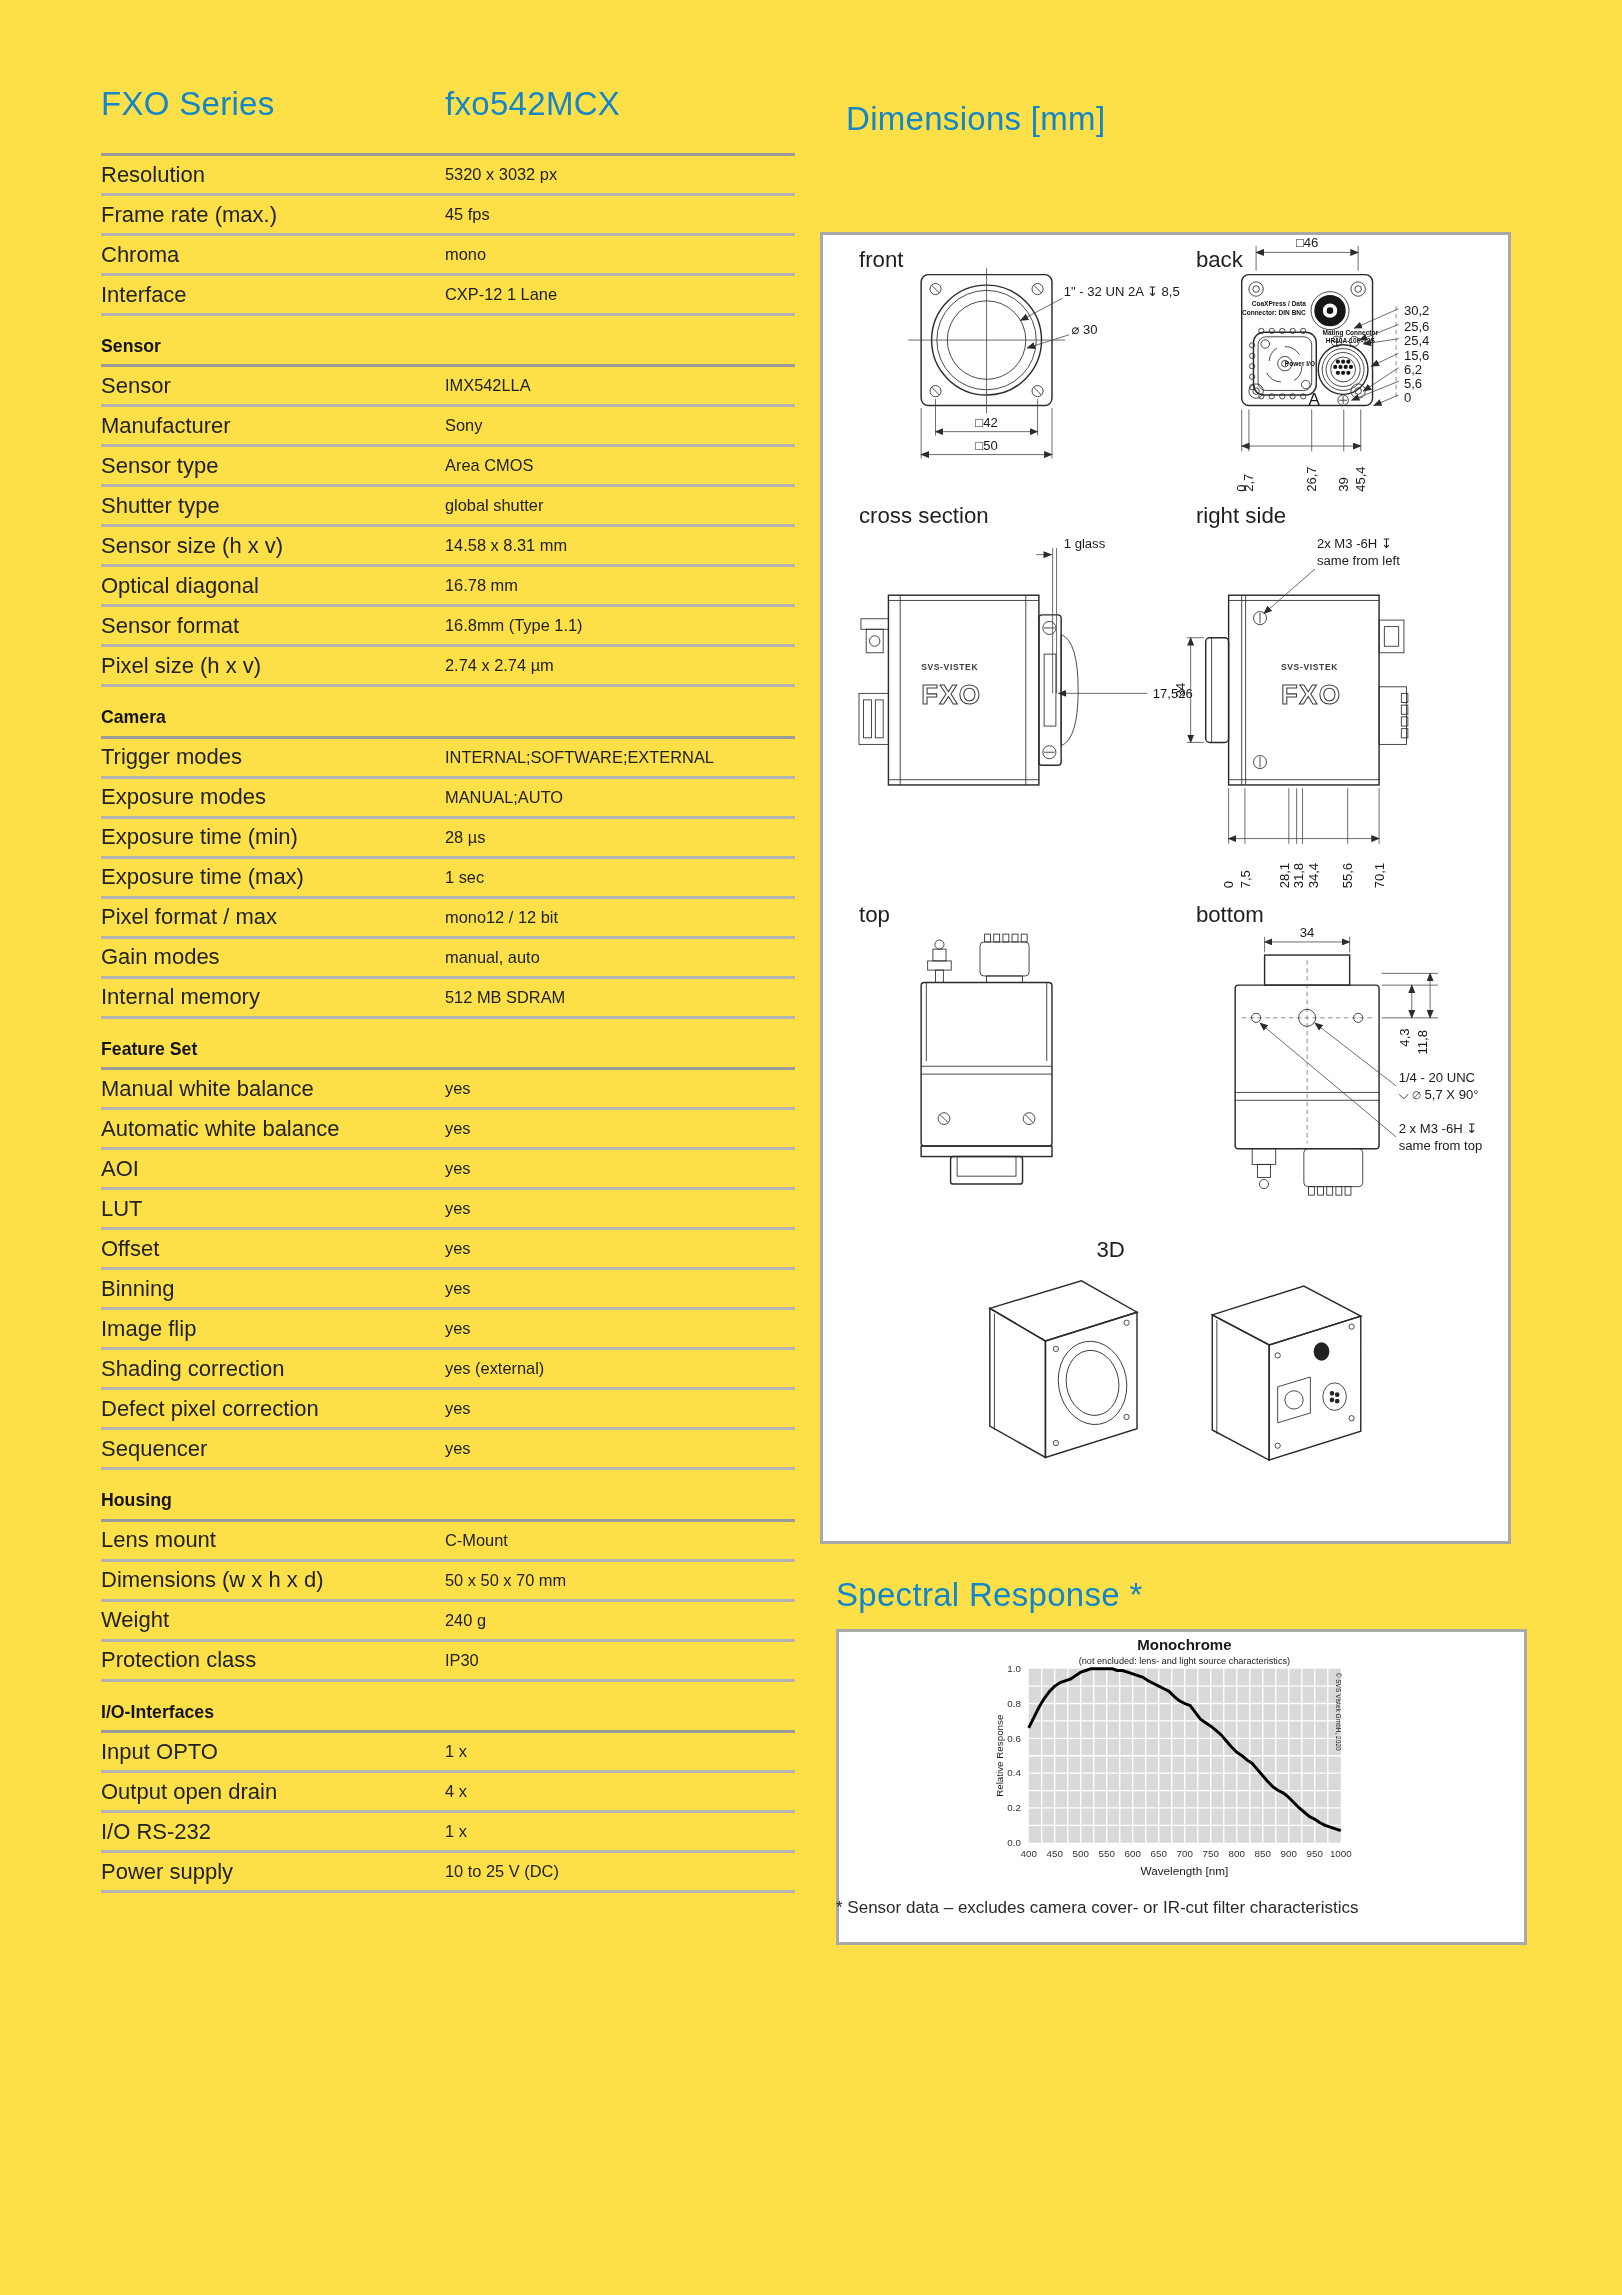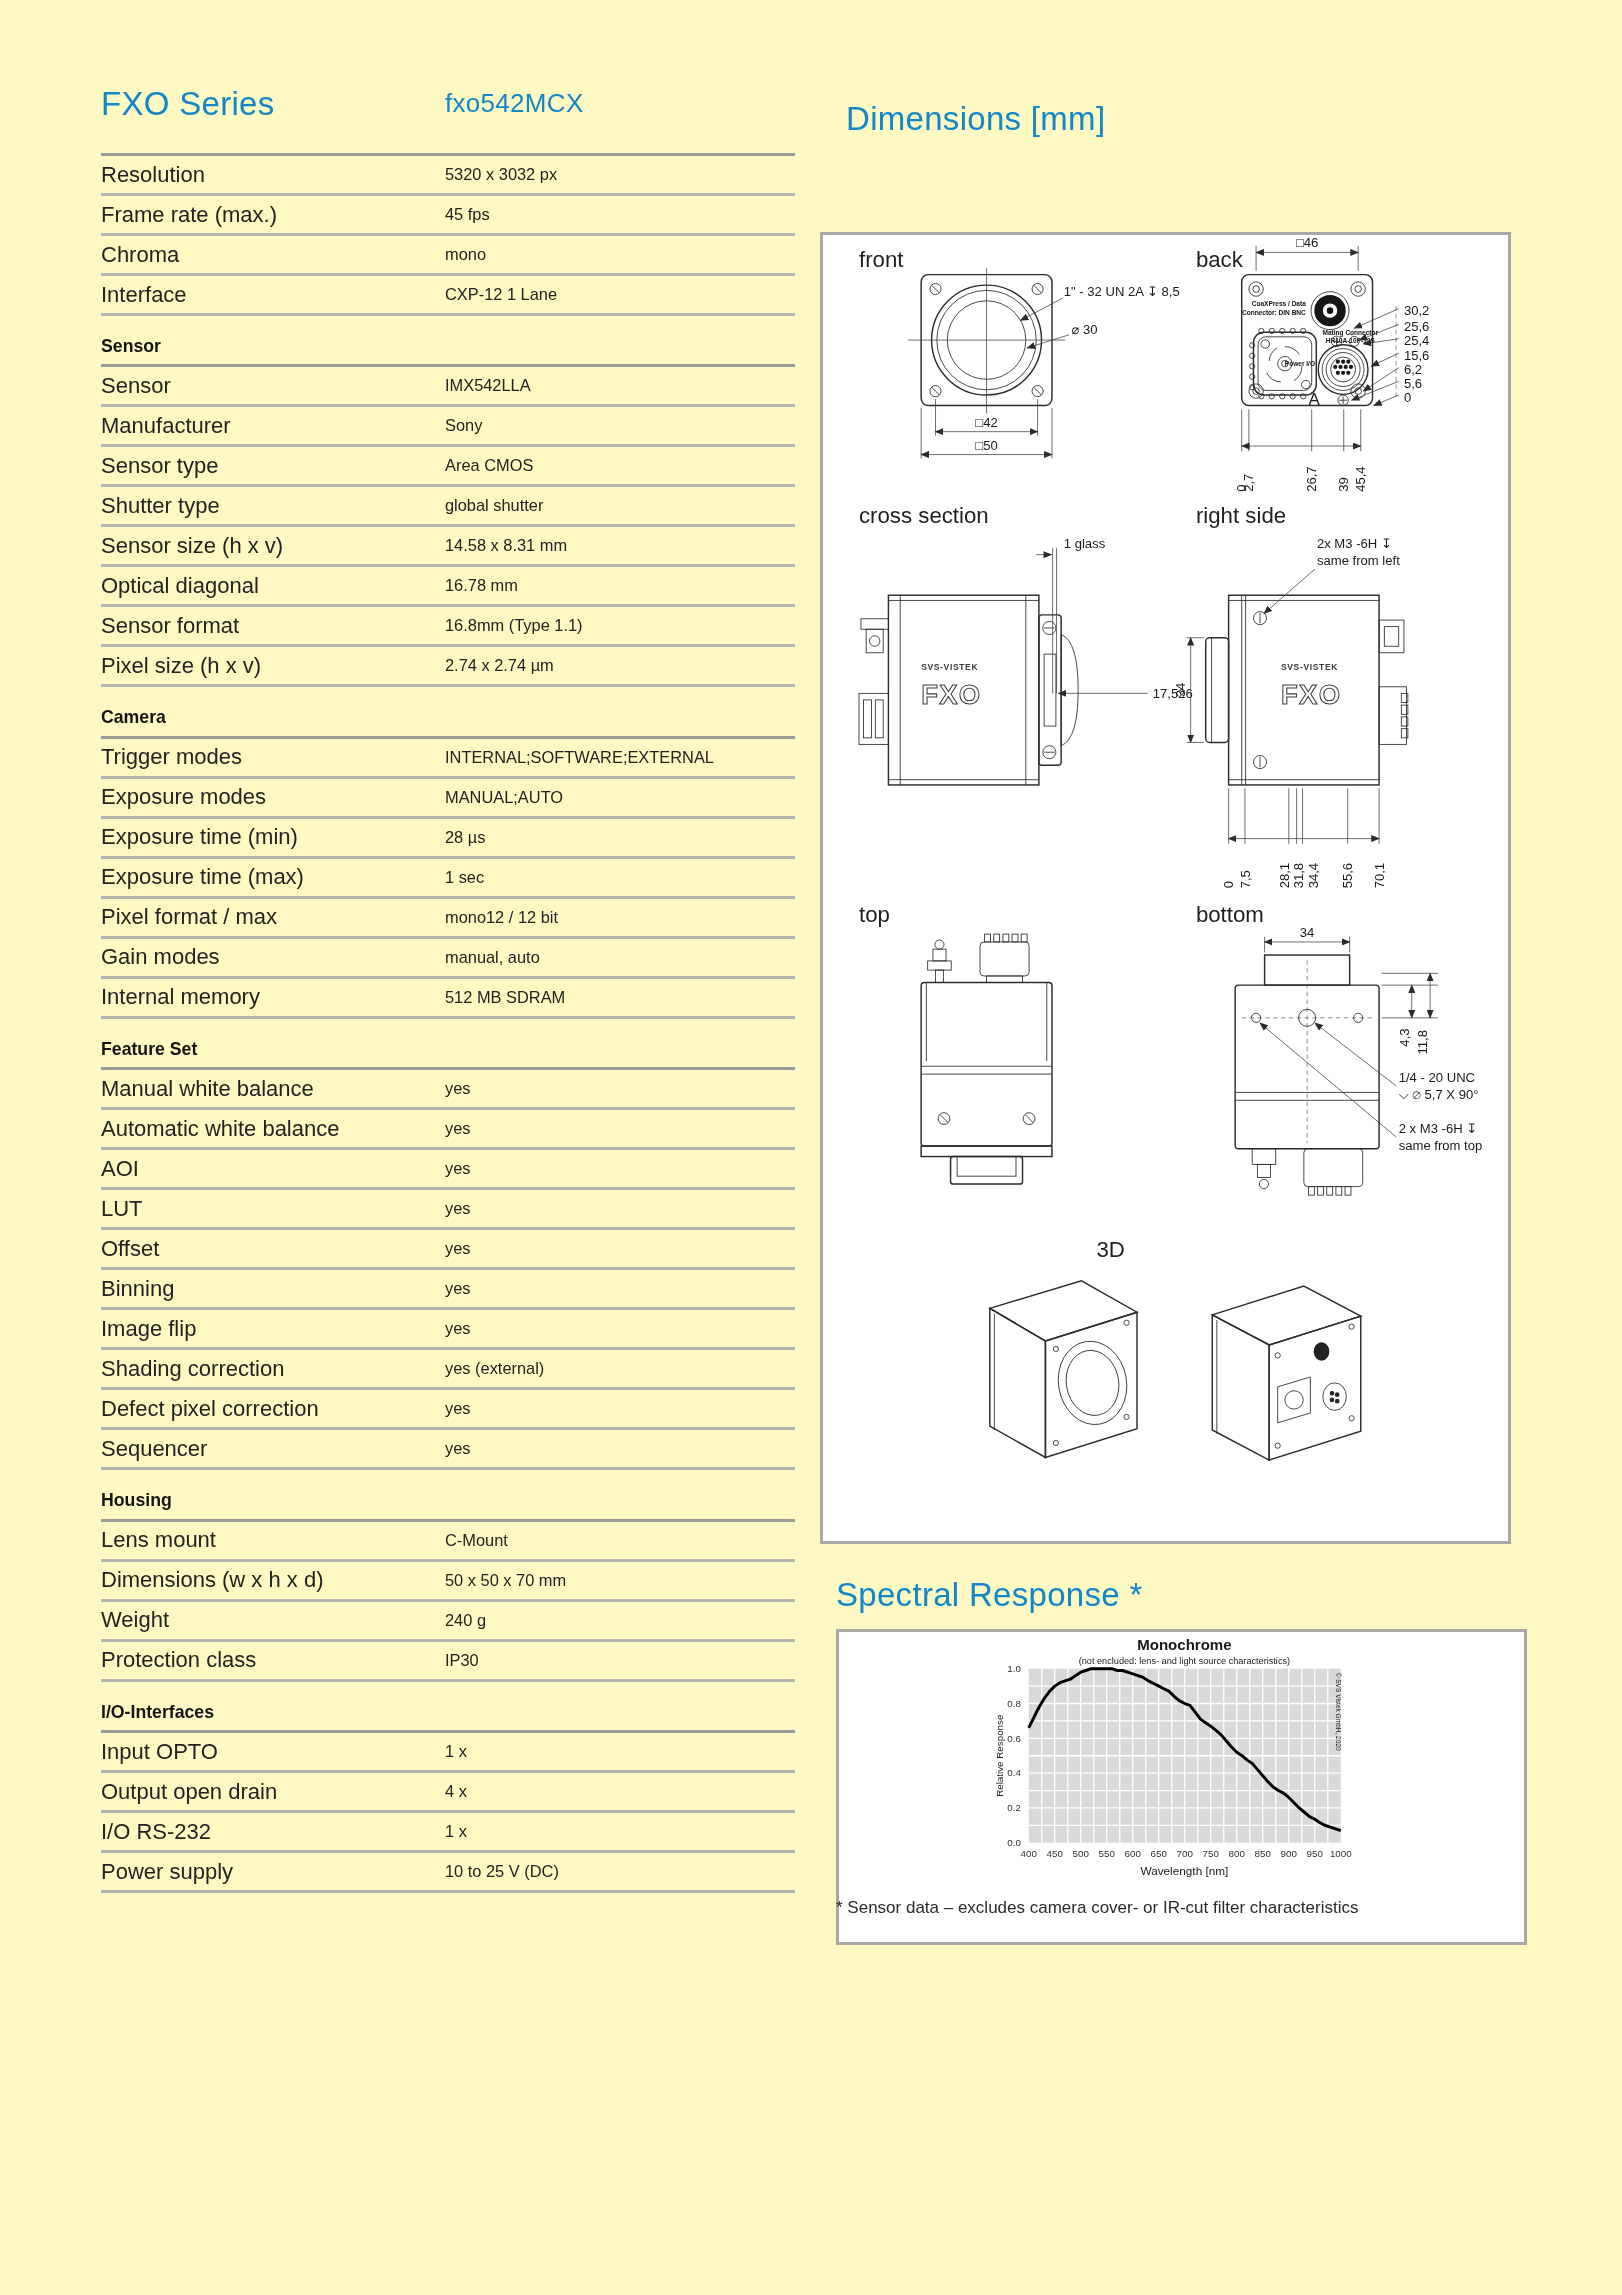--- a/index.html
+++ b/index.html
@@ -1,23 +1,23 @@
 <!DOCTYPE html>
 <html style="font-size:10.5px"><head>
 <meta charset="utf-8">
 <style>
   html,body{margin:0;padding:0;background:#ffffff;}
-  .page{position:relative;width:1623px;height:2295px;background:#fef9c3;
+  .page{position:relative;width:1623px;height:2295px;background:#fde047;
         font-family:"Liberation Sans",sans-serif;color:#1d1d1d;overflow:hidden;}
   .blue-h{color:#1286c8;font-weight:400;letter-spacing:0.3px;}
   
   .left-col{position:absolute;left:101px;top:84px;width:694px;}
   .title-row{position:relative;height:39px;margin-bottom:30px;}
   .title-row .series{font-size:33px;line-height:39px;}
-  .title-row .model{position:absolute;left:344px;top:0;font-size:26px;line-height:39px;}
+  .title-row .model{position:absolute;left:344px;top:0;font-size:33px;line-height:39px;}
   .sec-heading{margin-top:19.6px;margin-bottom:7.9px;font-size:17.7px;font-weight:bold;color:#141414;}
   .sec-heading.empty{margin:0;height:0;overflow:hidden;}
   .spec-table{border-top:3.9px solid #9b9b9b;}
   .spec-row{display:flex;align-items:center;height:37px;border-bottom:3.3px solid #b3b3b3;}
   .spec-label{width:344px;font-size:22px;color:#222;}
   .spec-value{flex:1;font-size:16.4px;color:#222;}
   
   .dims-heading{position:absolute;left:836px;top:90px;font-size:33px;margin:10px;}
   .spectral-heading{position:absolute;left:836px;top:1576px;font-size:33px;margin:0;}
   .panel{position:absolute;background:#fff;border:3.9px solid #a8a8a8;box-sizing:border-box;}

